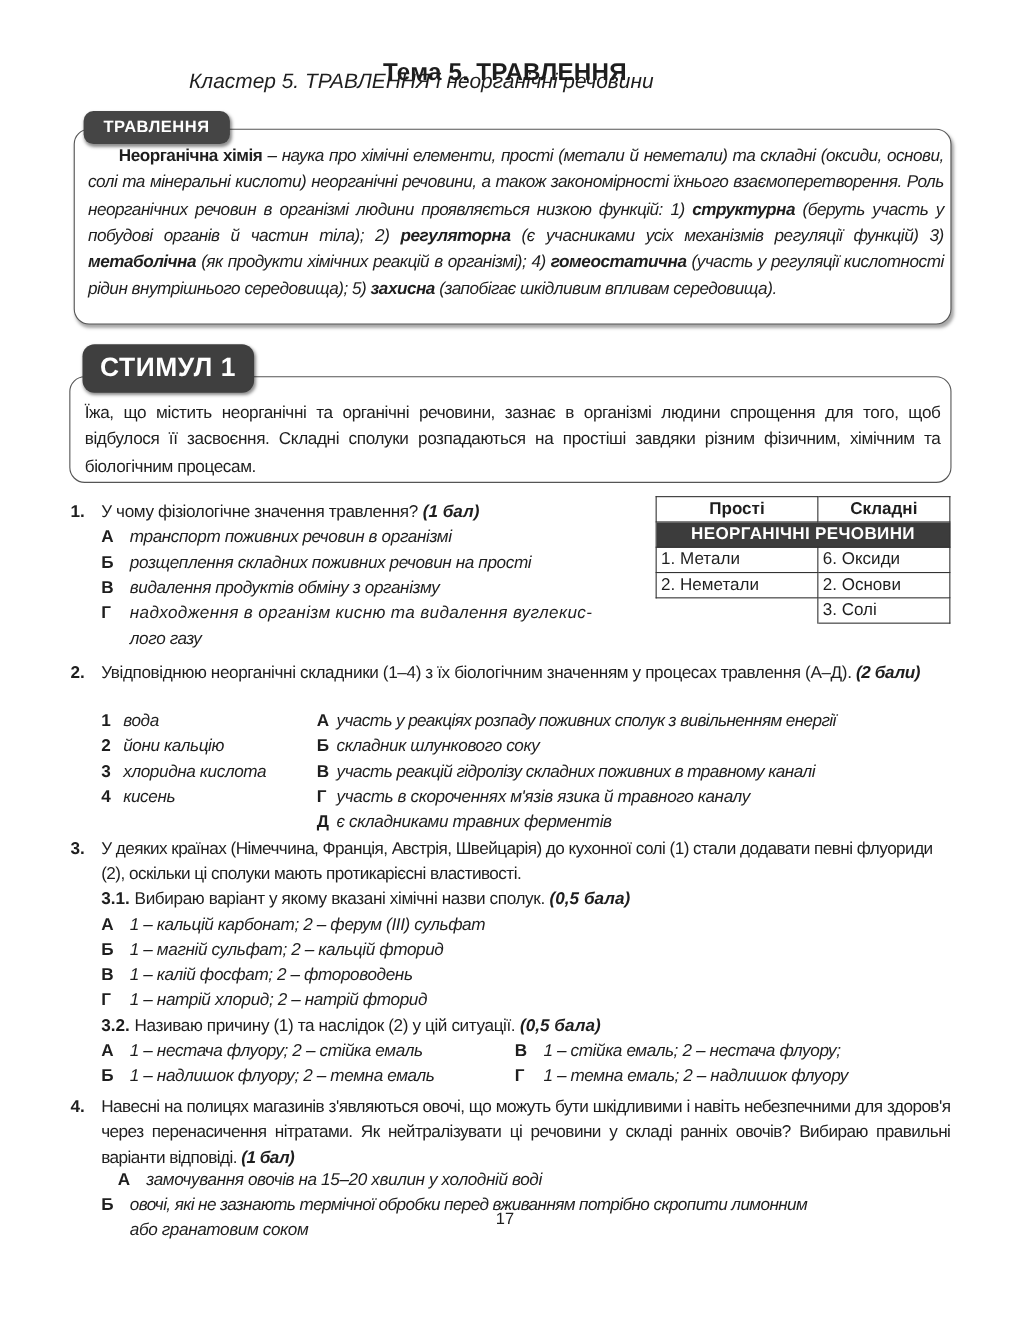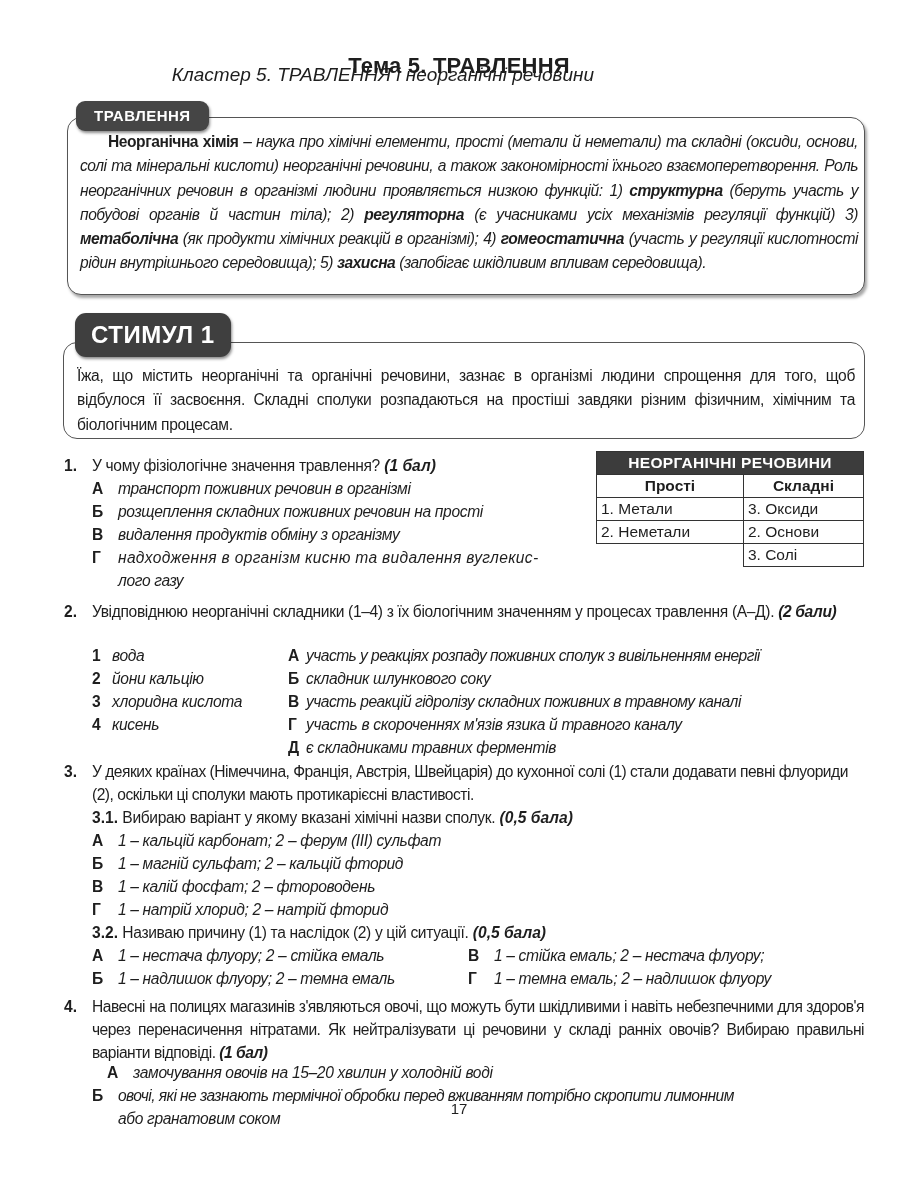--- a/index.html
+++ b/index.html
@@ -108,29 +108,29 @@
 </div>
 <div class="opt" style="left:92px; top:477px;"><span class="l">А</span><span class="t">транспорт поживних речовин в організмі</span></div>
 <div class="opt" style="left:92px; top:500px;"><span class="l">Б</span><span class="t">розщеплення складних поживних речовин на прості</span></div>
 <div class="opt" style="left:92px; top:523px;"><span class="l">В</span><span class="t">видалення продуктів обміну з організму</span></div>
 <div class="opt" style="left:92px; top:546px;"><span class="l">Г</span><span class="t" style="letter-spacing:0.3px;">надходження в організм кисню та видалення вуглекис-</span></div>
 <div class="opt" style="left:118px; top:569px;"><span class="t">лого газу</span></div>
 
 <table class="inorg-table">
   <tbody>
       <tr>
-        <th colspan="2" class="hdr">НЕОРГАНІЧНІ РЕЧОВИНИ</th>
-      </tr>
-  <tr>
     <td class="sub">Прості</td>
     <td class="sub">Складні</td>
   </tr>
   <tr>
+        <th colspan="2" class="hdr">НЕОРГАНІЧНІ РЕЧОВИНИ</th>
+      </tr>
+  <tr>
     <td>1. Метали</td>
-    <td>3. Оксиди</td>
+    <td>6. Оксиди</td>
   </tr>
   <tr>
     <td>2. Неметали</td>
     <td>2. Основи</td>
   </tr>
   <tr>
     <td class="empty" style="border-top:1.3px solid #333;"></td>
     <td>3. Солі</td>
   </tr>
 </tbody>

